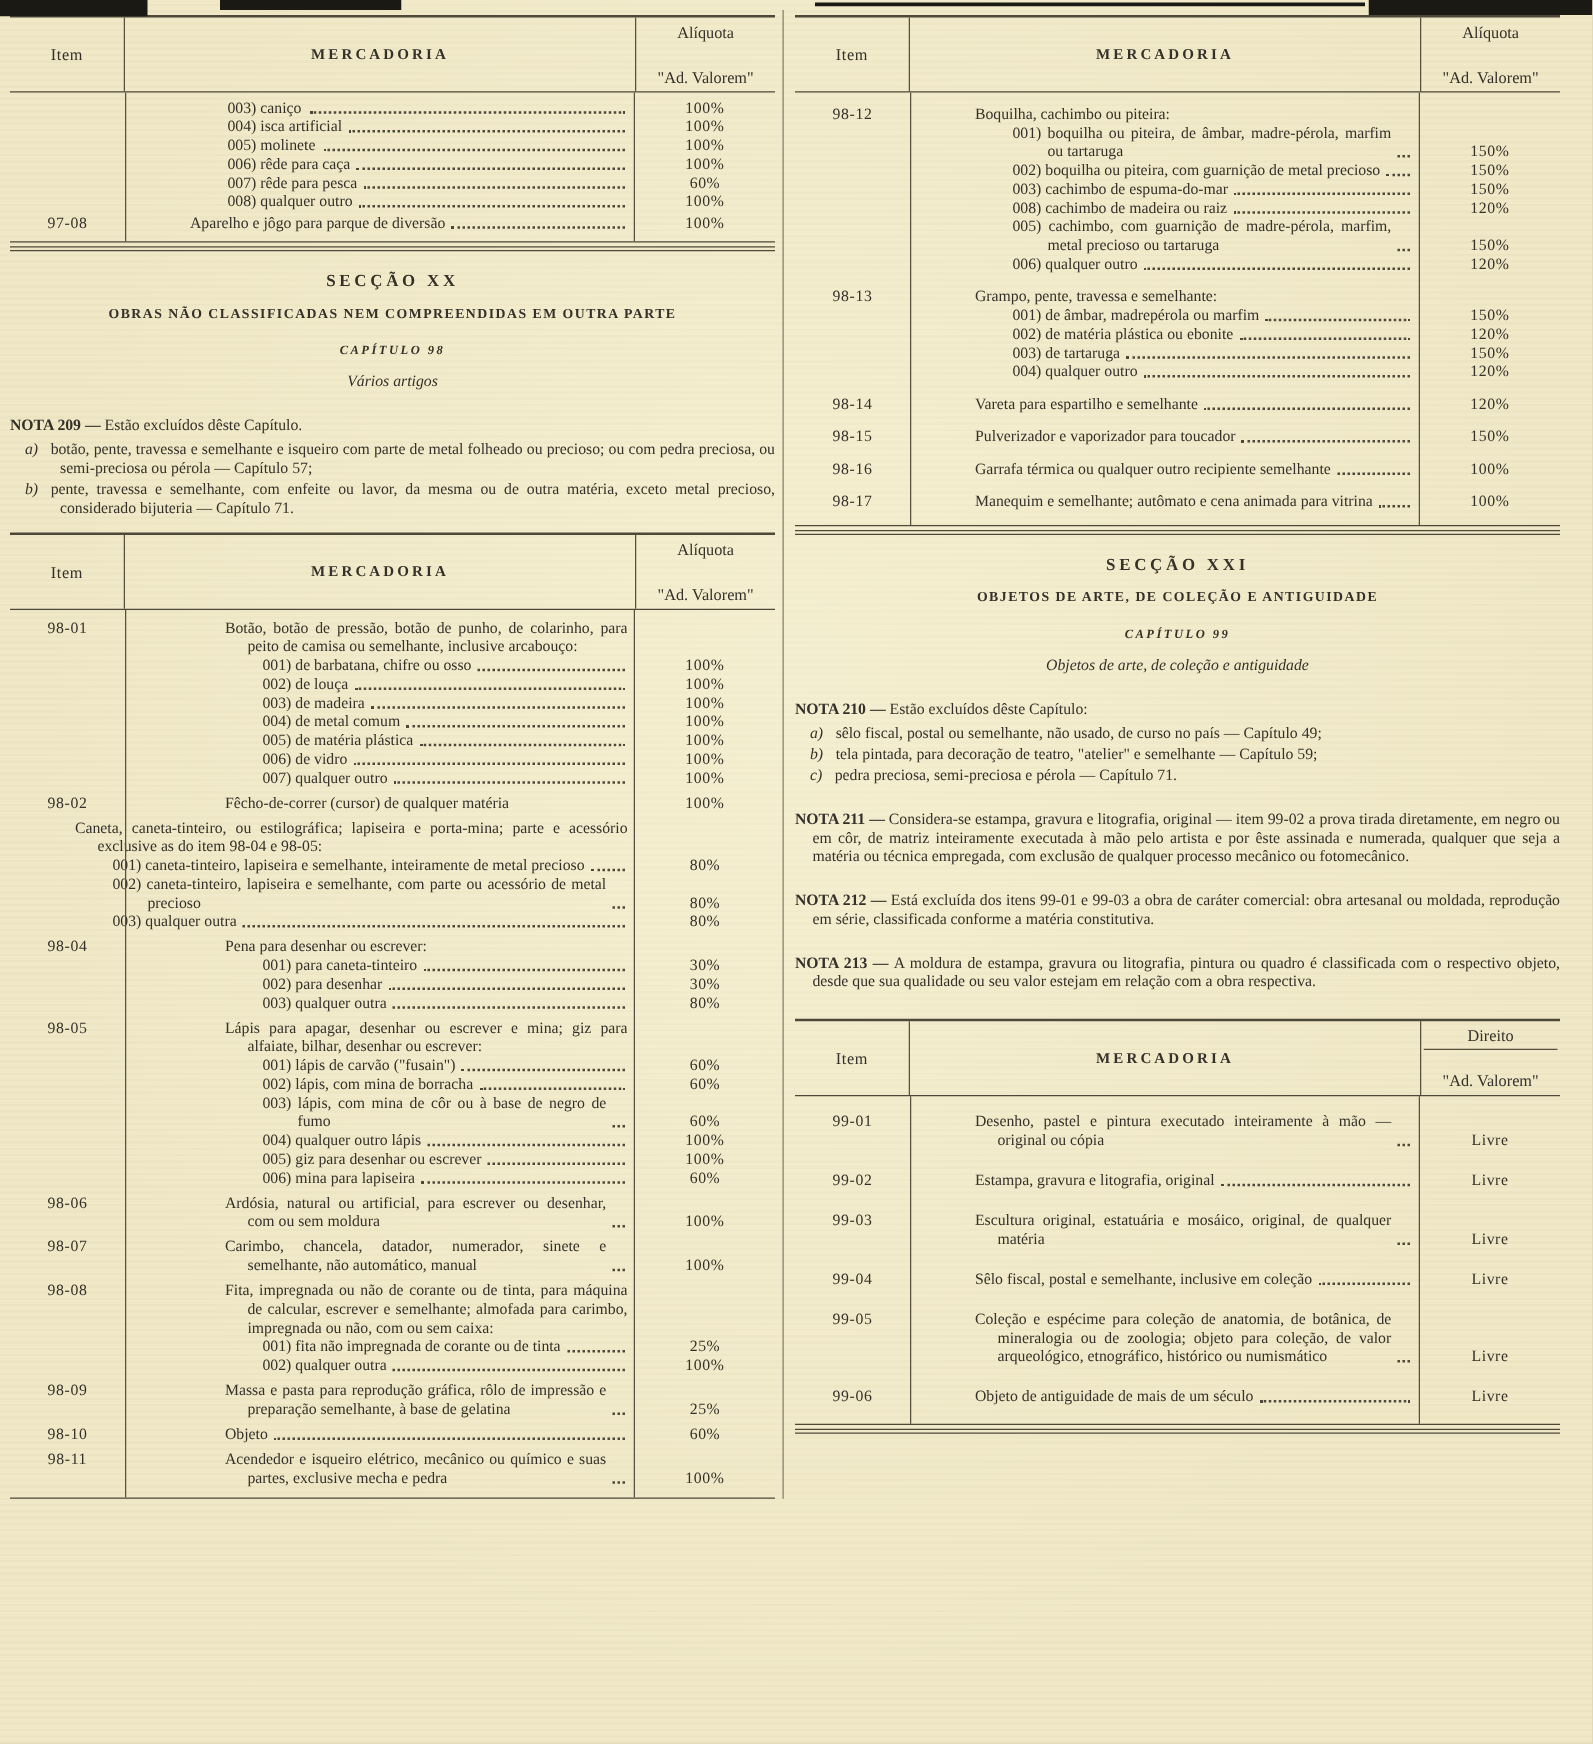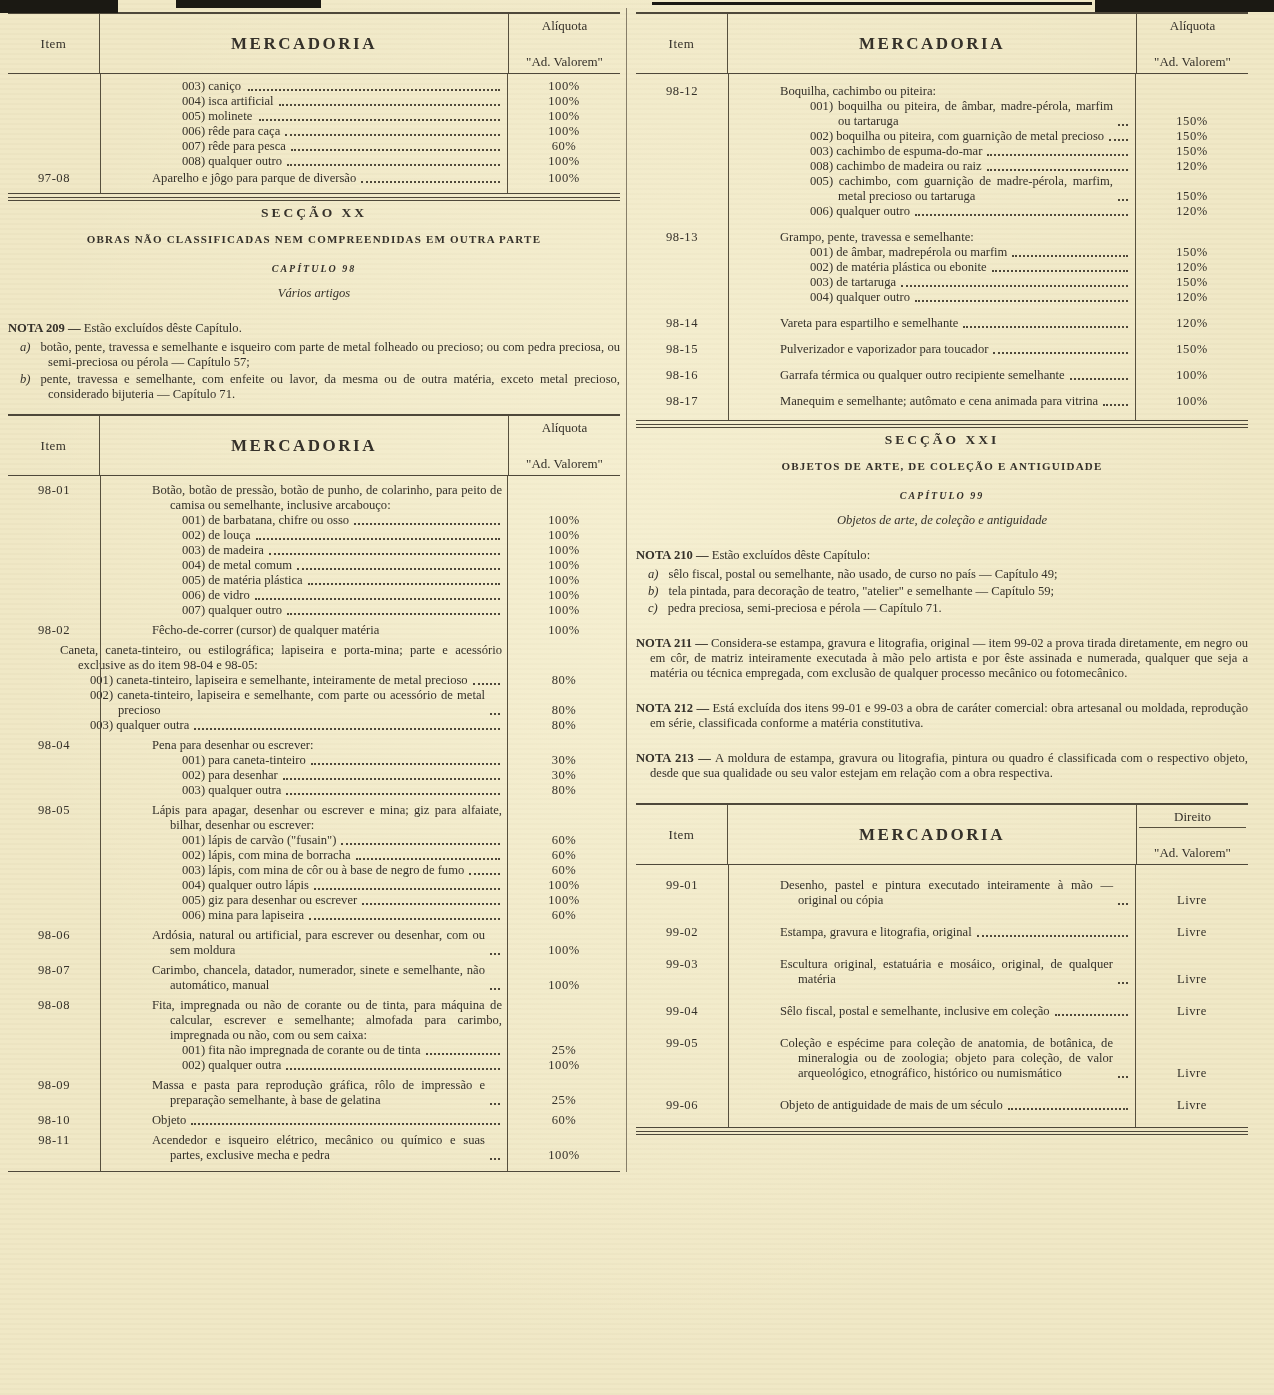--- a/index.html
+++ b/index.html
@@ -24,46 +24,46 @@
   .col-right { margin-left:9px; }
   .center-divider { width:1px; background:#6b6350; opacity:.8; align-self:stretch; }
 
   
   .artifact { position:absolute; background:#1b1913; z-index:6; }
 
   
   .ttable { margin-top:4px; }
   .thead { display:flex; height:62px; border-top:2px solid #4e483a; border-bottom:1px solid #4e483a; }
   .th-item { width:92px; border-right:1px solid #57503e; display:flex; align-items:center; justify-content:center; font-size:13px; letter-spacing:.5px; }
-  .th-merc { flex:1; display:flex; align-items:center; justify-content:center; font-weight:bold; letter-spacing:2.5px; font-size:17px; }
+  .th-merc { flex:1; display:flex; align-items:center; justify-content:center; font-weight:bold; letter-spacing:2.5px; font-size:12px; }
   .th-rate { width:112px; border-left:1px solid #57503e; display:flex; flex-direction:column; justify-content:space-between; text-align:center; padding:4px 2px; font-size:13px; }
   .hdr-rule .th-rate1 { border-bottom:1px solid #57503e; padding-bottom:3px; }
   .tbody { position:relative; border-bottom:1px solid #4e483a; padding:4px 0 6px; }
   .vline { position:absolute; top:0; bottom:0; width:1px; background:#57503e; }
   .v1 { left:92px; } .v2 { right:112px; }
   .trow { display:flex; }
   .t-cont .trow { padding:1px 0; }
-  .t-main .trow { padding:3px 0 2px; }
+  .t-main .trow { padding:3px 0 2px;gap:28px; }
   .t-pipes .trow { padding:6px 0 5px; }
   .t-art .trow { padding:9px 0 8px; }
   .c-item { width:92px; text-align:center; letter-spacing:.5px; flex:0 0 auto; }
   .c-body { flex:1; display:flex; flex-direction:column; min-width:0;padding-left:42px; }
   .seg { display:flex; align-items:flex-end; }
   .seg-text { flex:1; display:flex; align-items:flex-end; padding:0 6px 0 10px; min-width:0; }
   .t { padding-left:18px; text-indent:-18px; text-align:justify; }
   .seg.ind .t { margin-left:30px; padding-left:28px; text-indent:-28px; }
   .leader { flex:1 1 10px; min-width:10px; border-bottom:2px dotted #4e483a; margin:0 2px 3px 5px; height:0; align-self:flex-end; }
   .seg-rate { width:112px; flex:0 0 auto; text-align:center; letter-spacing:.5px; }
 
   
   .dbl-rule { height:4px; border-top:1px solid #4e483a; border-bottom:1px solid #4e483a; margin:3px 0 0; }
 
   
   .sect { text-align:center; }
-  .sect-title { font-weight:bold; letter-spacing:3px; font-size:13.5px; margin-top:4px; }
+  .sect-title { font-weight:bold; letter-spacing:3px; font-size:13.5px; margin-top:16px; }
   .sect-sub { font-weight:bold; font-size:11px; letter-spacing:1.2px; margin-top:12px; }
   .sect-chap { font-weight:bold; font-style:italic; letter-spacing:2px; font-size:10px; margin-top:14px; }
   .sect-chapsub { font-style:italic; margin-top:10px; }
 
   
   .notes { margin-top:10px; }
   .note { padding-left:14px; text-indent:-14px; text-align:justify; margin:20px 0 4px; }
   .note-label { font-weight:bold; }
   .note-item { padding-left:40px; text-indent:-28px; text-align:justify; margin:2px 0; }
   .ni-label { font-style:italic; padding-right:10px; }

